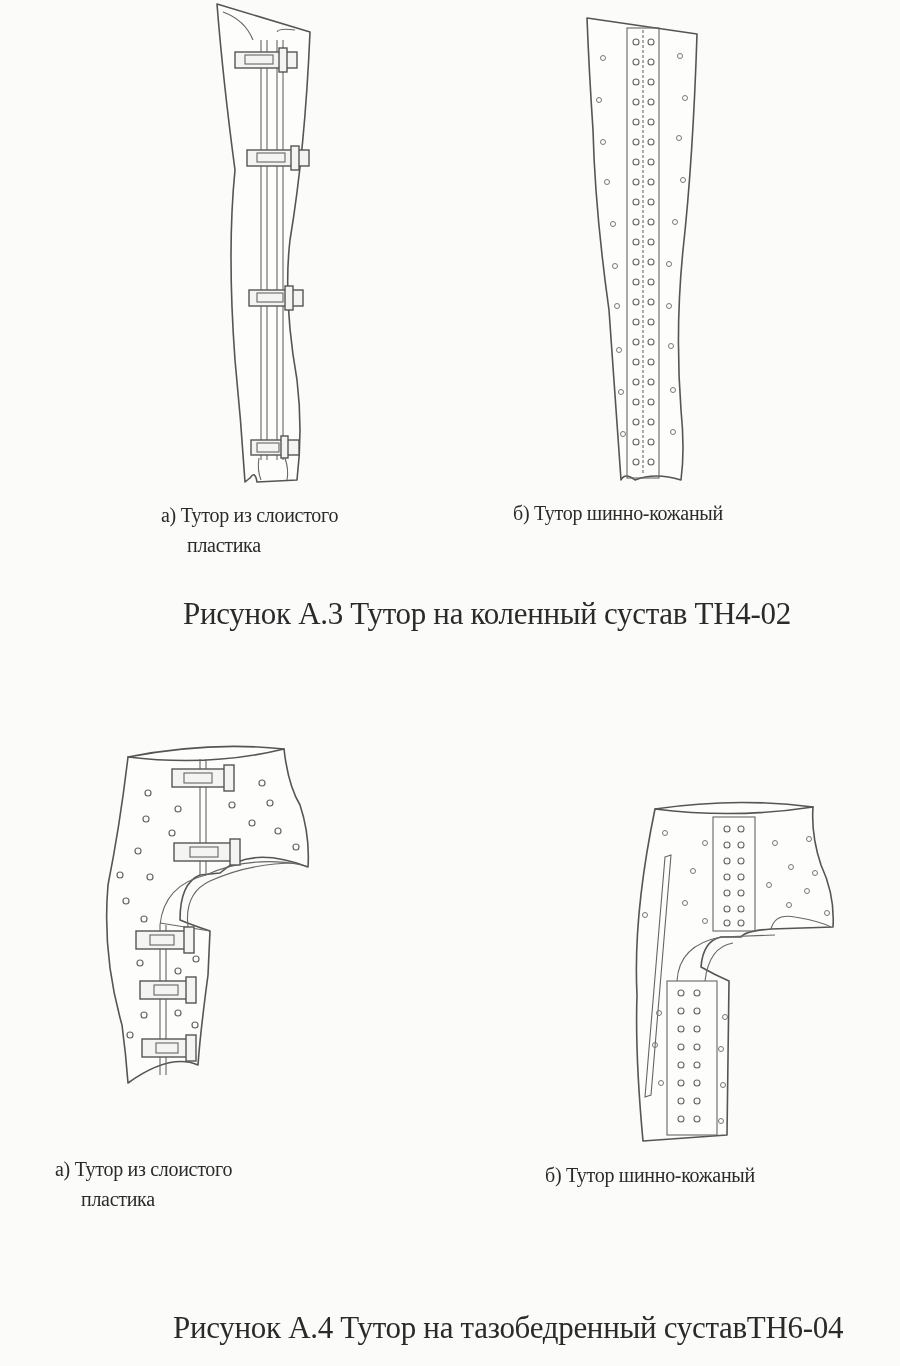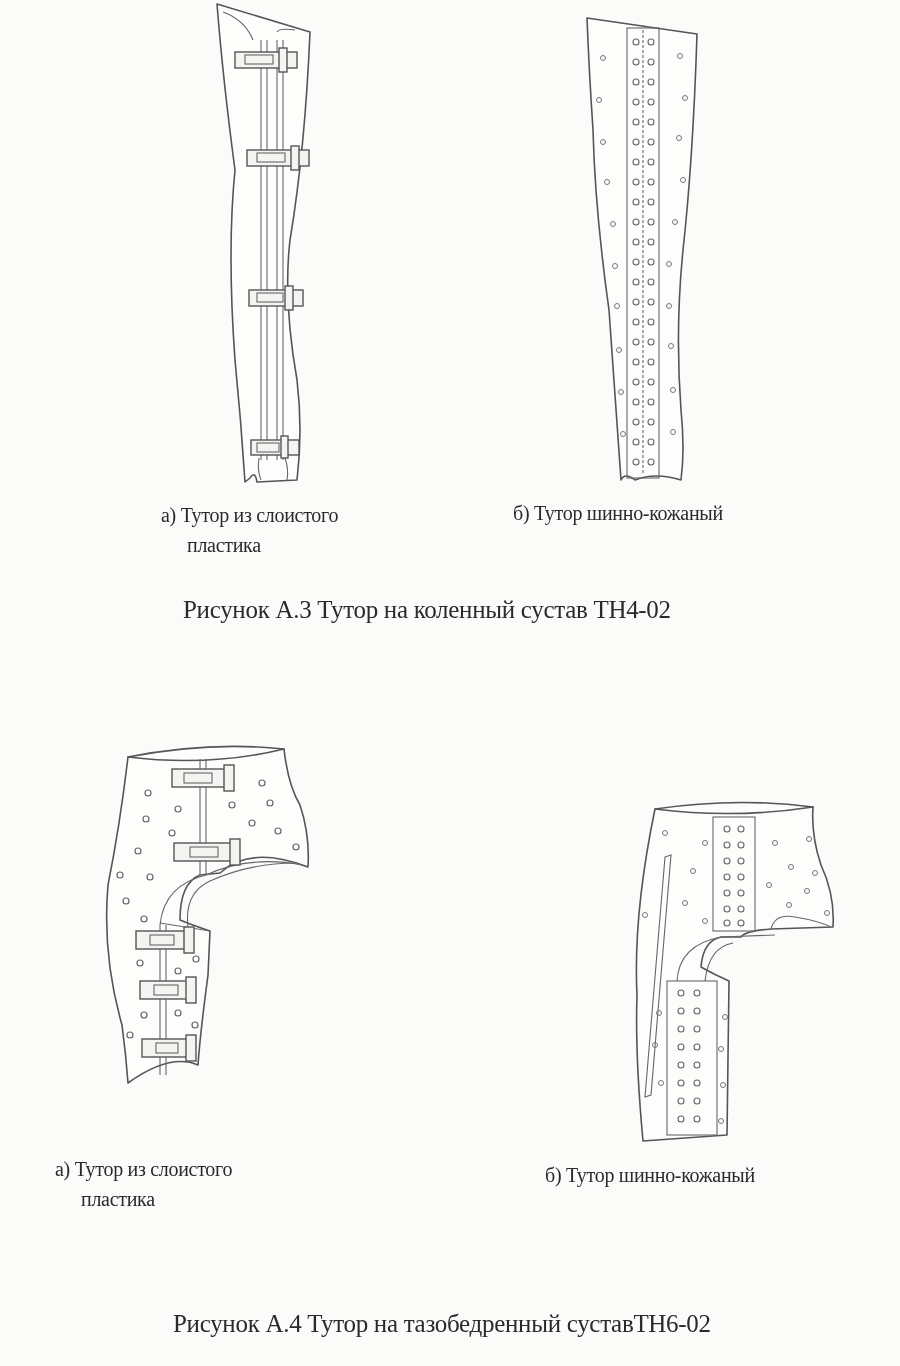--- a/index.html
+++ b/index.html
@@ -10,21 +10,21 @@
       color: #2a2a2a;
     }
     .fig { position: absolute; }
     .fig svg { display: block; }
     .line { fill: none; stroke: #555; stroke-width: 1.6; stroke-linejoin: round; stroke-linecap: round; }
     .thin { fill: none; stroke: #666; stroke-width: 1.1; }
     .fillw { fill: #fdfdfc; stroke: #555; stroke-width: 1.6; stroke-linejoin: round; }
     .buckle { fill: #f4f4f2; stroke: #555; stroke-width: 1.4; }
     .hole { fill: #fff; stroke: #666; stroke-width: 1.2; }
     .cap { position: absolute; font-size: 20px; line-height: 30px; white-space: nowrap; letter-spacing: -0.3px; }
-    .title { position: absolute; font-size: 25px; white-space: nowrap; letter-spacing: -0.3px; }
+    .title { position: absolute; font-size: 31px; white-space: nowrap; letter-spacing: -0.3px; }
     .indent { padding-left: 26px; display: block; }
   </style>
 </head>
 <body>
 
 <div class="fig" style="left:205px; top:0px;">
   <svg width="120" height="490" viewBox="0 0 120 490">
     <path class="fillw" d="M12 4 L105 32 Q100 150 85 240 Q78 300 92 380 Q98 430 92 480 L52 482 Q50 470 45 478 L40 482 Q36 420 30 360 Q22 250 30 170 Q18 80 12 4 Z"></path>
     <path class="thin" d="M48 40 Q40 20 18 12"></path>
     <path class="thin" d="M56 40 L56 460"></path>
@@ -274,13 +274,13 @@
       <circle cx="96" cy="326" r="2.5"></circle>
     </g>
   </svg>
 </div>
 
 <div class="cap" style="left:55px; top:1154px;">
   <span>а) Тутор из слоистого</span>
   <span class="indent">пластика</span>
 </div>
 <div class="cap" style="left:545px; top:1160px;">б) Тутор шинно-кожаный</div>
-<div class="title" style="left:173px; top:1310px;">Рисунок А.4 Тутор на тазобедренный суставТН6-02</div>
+<div class="title" style="left:173px; top:1310px;">Рисунок А.4 Тутор на тазобедренный суставТН6-04</div>
 
 </body></html>

